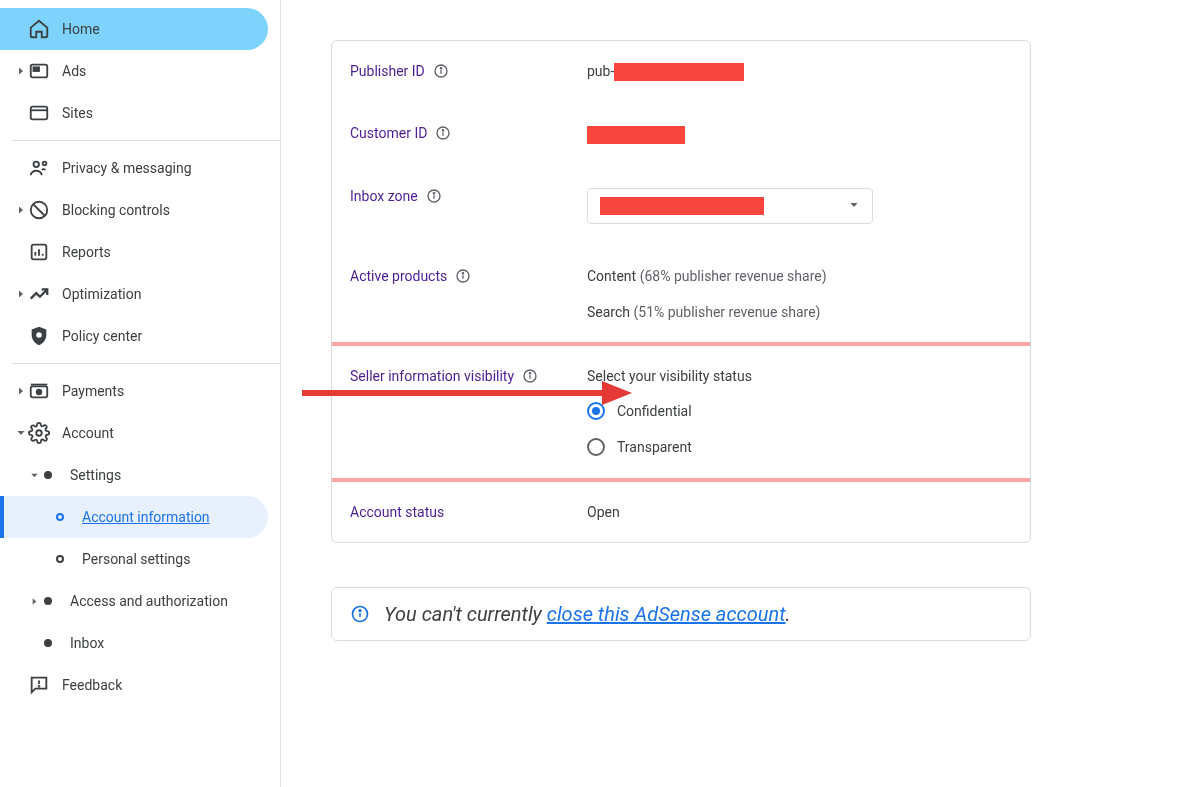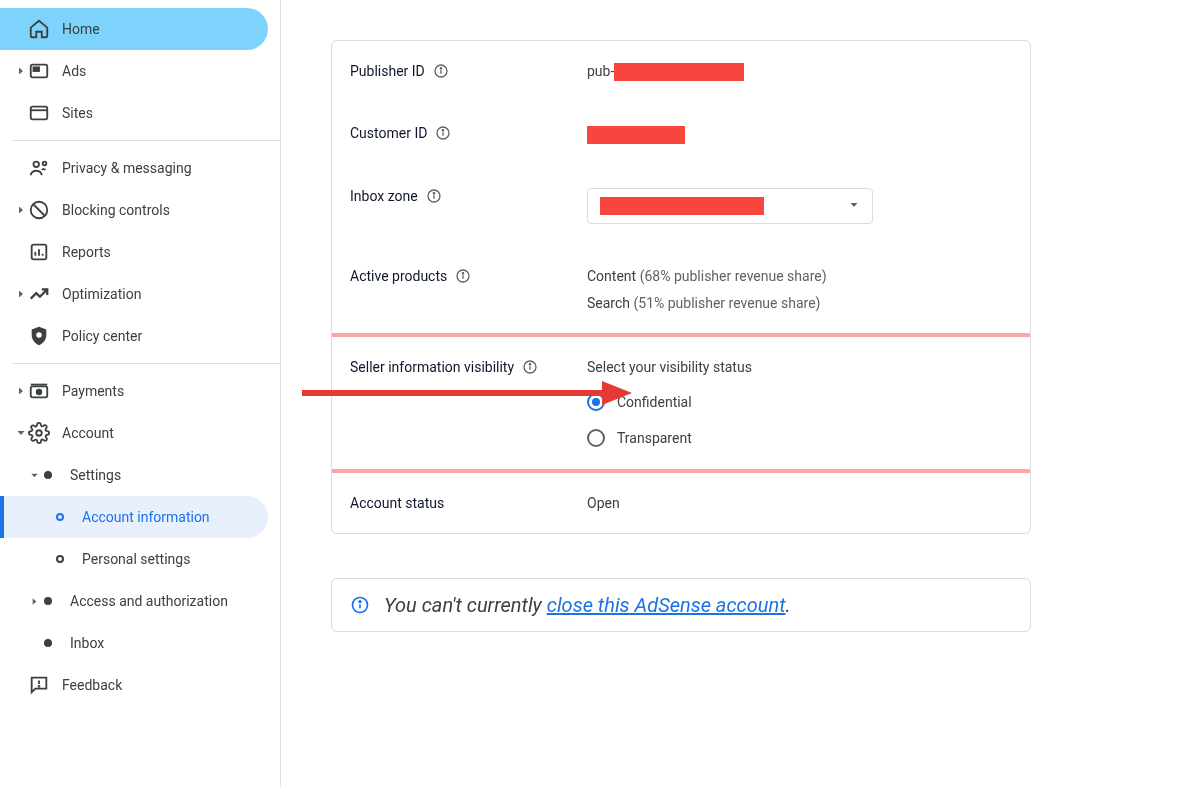--- a/index.html
+++ b/index.html
@@ -81,20 +81,21 @@
     width: 14px;
     height: 14px;
     display: flex;
     align-items: center;
     justify-content: center;
   }
   .sub-item.selected {
     background: #e8f0fe;
     color: #1a73e8;
     position: relative;
+    text-decoration: underline;
   }
   .sub-item.selected::before {
     content: "";
     position: absolute;
     left: 0;
     top: 0;
     bottom: 0;
     width: 4px;
     background: #1a73e8;
   }
@@ -113,21 +114,21 @@
   }
   .row {
     display: flex;
     padding: 22px 18px;
     align-items: flex-start;
   }
   .row.divider-top { border-top: 4px solid #fca5a5; }
   .row-label {
     width: 237px;
     flex-shrink: 0;
-    color: #0f172a;
+    color: #4c1d95;
     font-size: 14px;
     display: flex;
     align-items: center;
     gap: 8px;
   }
   .info-icon {
     width: 16px;
     height: 16px;
     color: #5f6368;
     display: inline-flex;
@@ -477,21 +478,21 @@
                 <circle cx="12" cy="12" r="9"></circle>
                 <line x1="12" y1="11" x2="12" y2="16"></line>
                 <circle cx="12" cy="8" r="1" fill="#5f6368"></circle>
               </svg>
           </span>
         </div>
         <div class="row-value">
           <div>
             <span>Content </span><span class="muted">(68% publisher revenue share)</span>
           </div>
-          <div style="margin-top:11px">
+          <div style="margin-top:20px">
             <span>Search </span><span class="muted">(51% publisher revenue share)</span>
           </div>
         </div>
       </div>
 
       <div class="row divider-top">
         <div class="row-label">
           <span>Seller information visibility</span>
           <span class="info-icon">
             <svg viewBox="0 0 24 24" width="16" height="16" fill="none" stroke="#5f6368" stroke-width="2">

